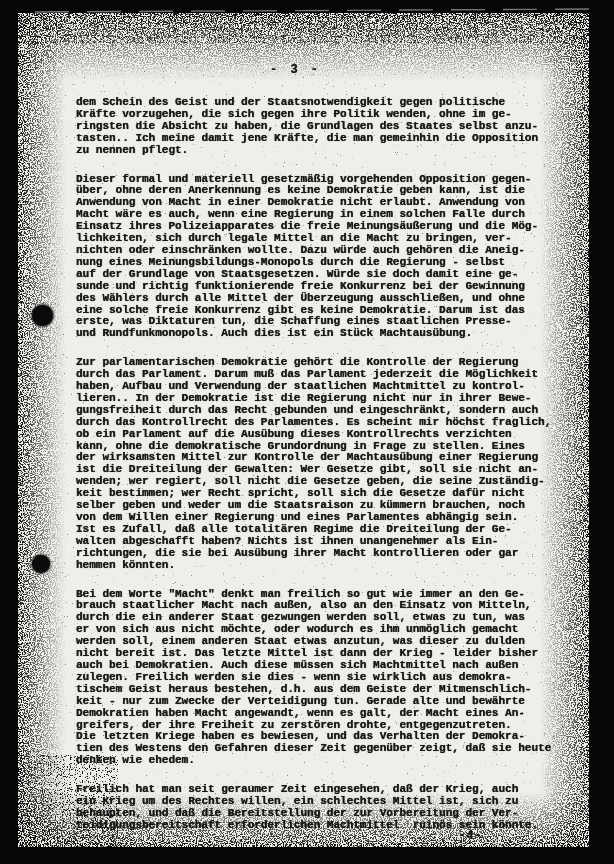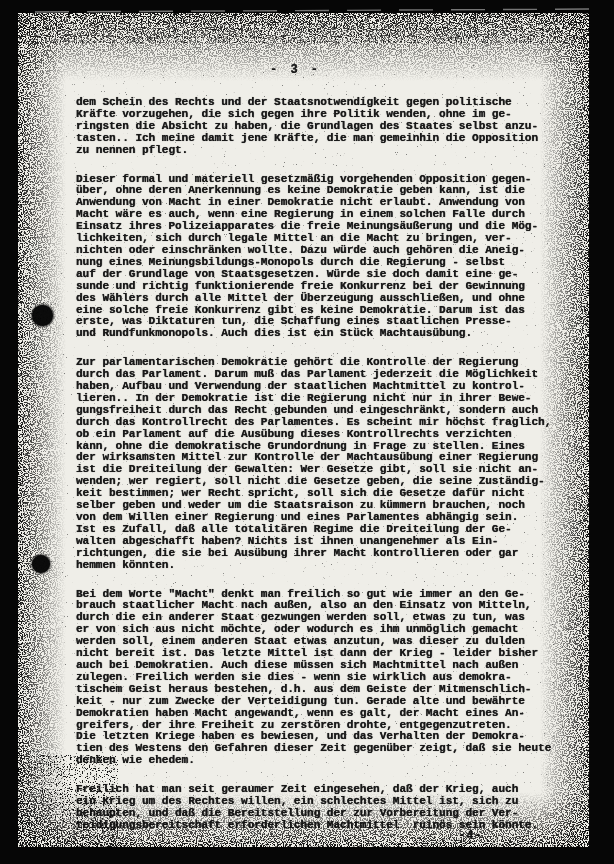--- a/index.html
+++ b/index.html
@@ -76,21 +76,21 @@
 </style>
 </head>
 <body>
 
 <div class="scan">
 
   <div class="paper">
     <div class="page-number-header">- 3 -</div>
 
     <div class="doc-text">
-      <p>dem Schein des Rechts und der Staatsnotwendigkeit gegen politische
+      <p>dem Schein des Geist und der Staatsnotwendigkeit gegen politische
 Kräfte vorzugehen, die sich gegen ihre Politik wenden, ohne im ge-
 ringsten die Absicht zu haben, die Grundlagen des Staates selbst anzu-
 tasten.. Ich meine damit jene Kräfte, die man gemeinhin die Opposition
 zu nennen pflegt.</p>
       <p>Dieser formal und materiell gesetzmäßig vorgehenden Opposition gegen-
 über, ohne deren Anerkennung es keine Demokratie geben kann, ist die
 Anwendung von Macht in einer Demokratie nicht erlaubt. Anwendung von
 Macht wäre es auch, wenn eine Regierung in einem solchen Falle durch
 Einsatz ihres Polizeiapparates die freie Meinungsäußerung und die Mög-
 lichkeiten, sich durch legale Mittel an die Macht zu bringen, ver-

